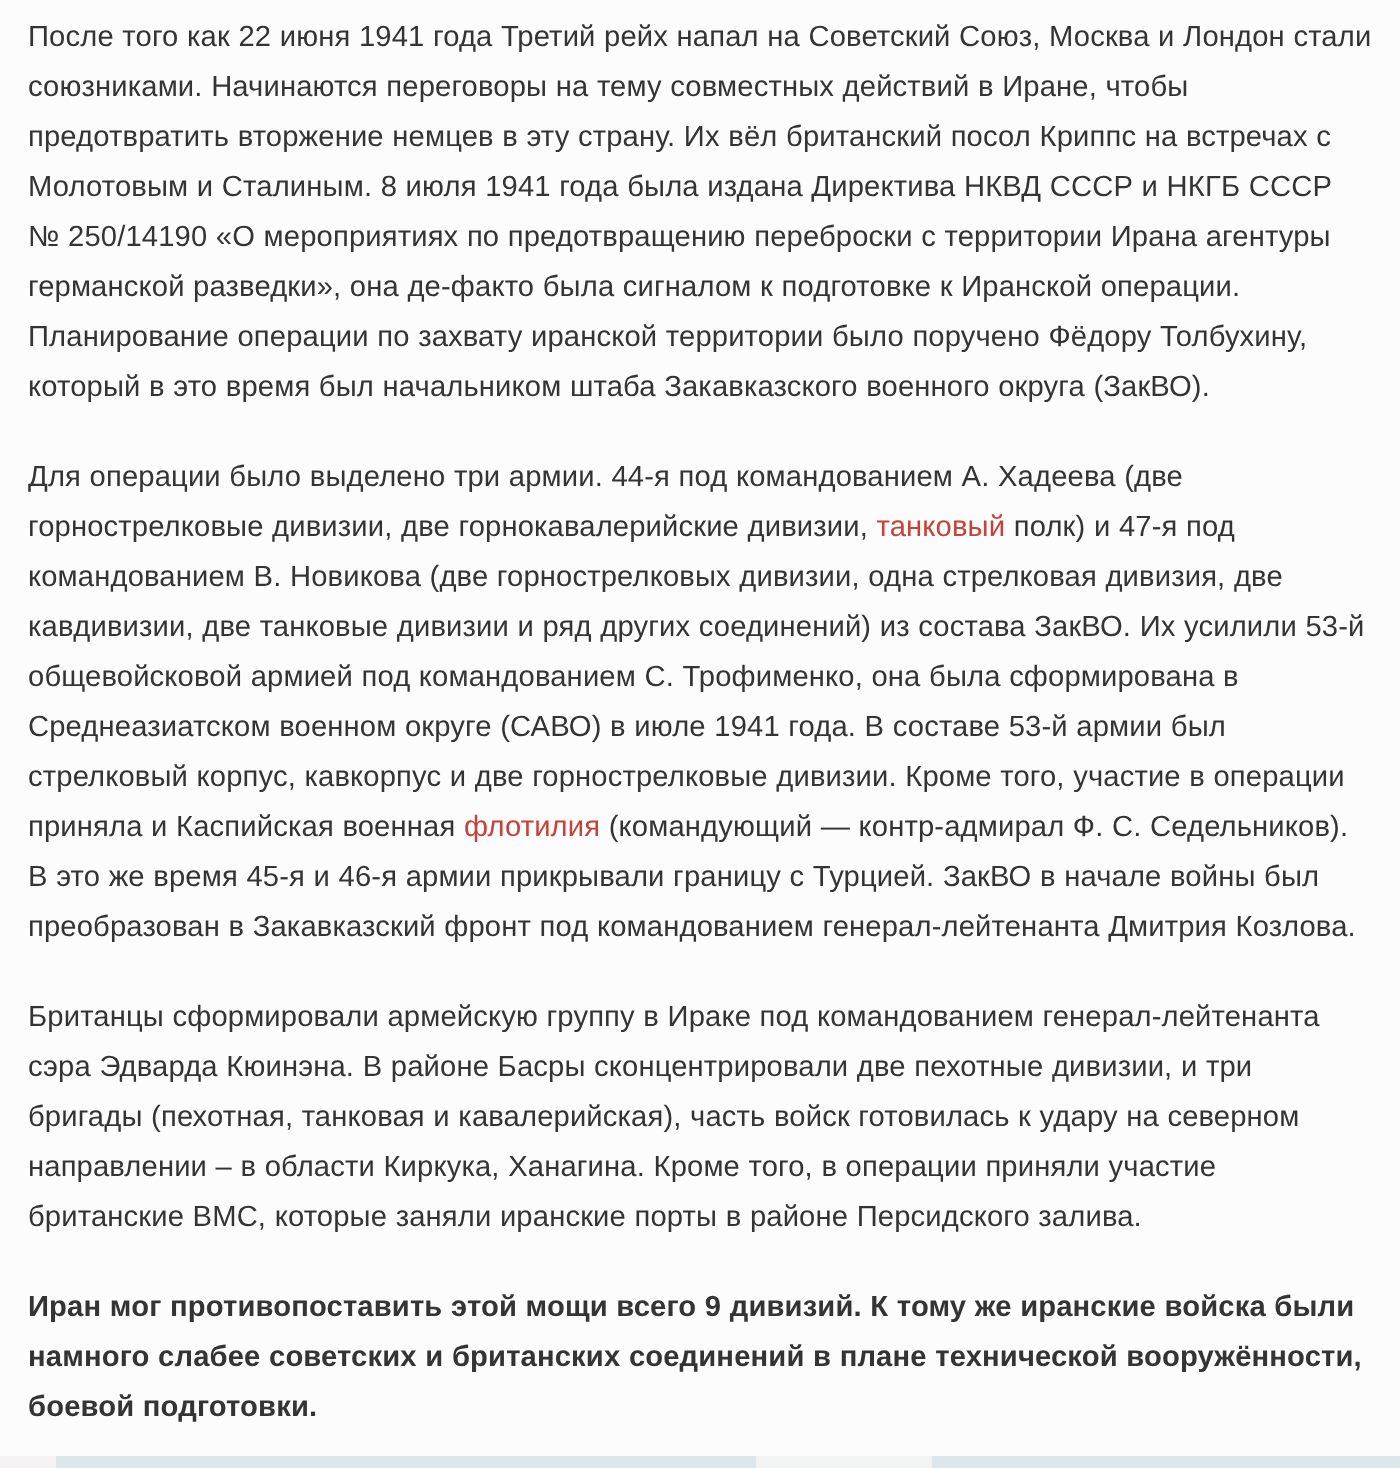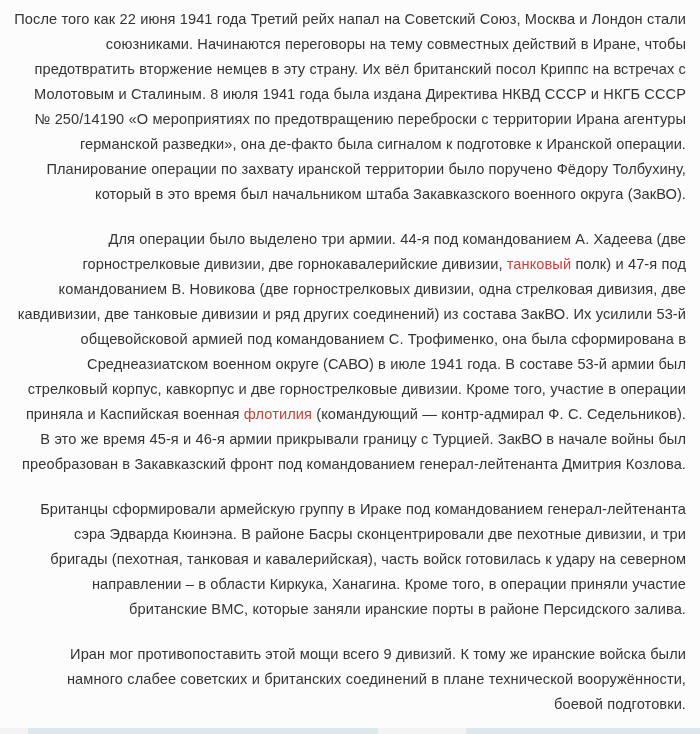--- a/index.html
+++ b/index.html
@@ -23,27 +23,28 @@
     width: 700px;
     padding: 7px 14px 0 14px;
     box-sizing: border-box;
   }
 
   p.para {
     margin: 0 0 20px 0;
     font-size: 14.6px;
     line-height: 25px;
     color: #343434;
-    text-align: right;
+    text-align: left;
     letter-spacing: 0.005em;
     word-spacing: 0.01em;
   }
 
   p.para:last-of-type {
     margin-bottom: 0;
+    font-weight: bold;
   }
 
   a.inline-link {
     color: #c4433a;
     text-decoration: none;
     cursor: pointer;
     margin-top: 32px;
   }
 
   

